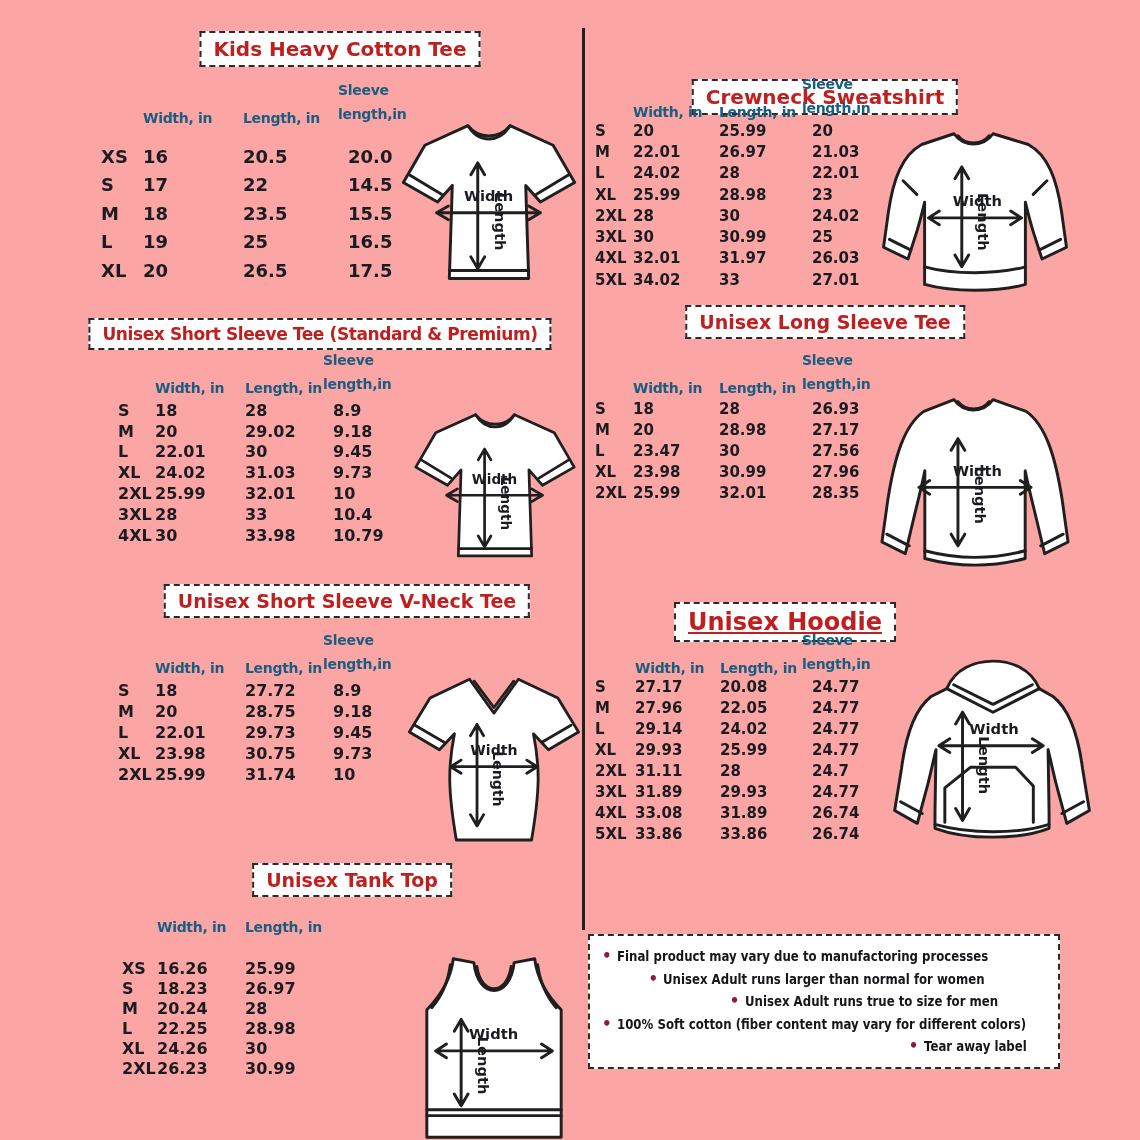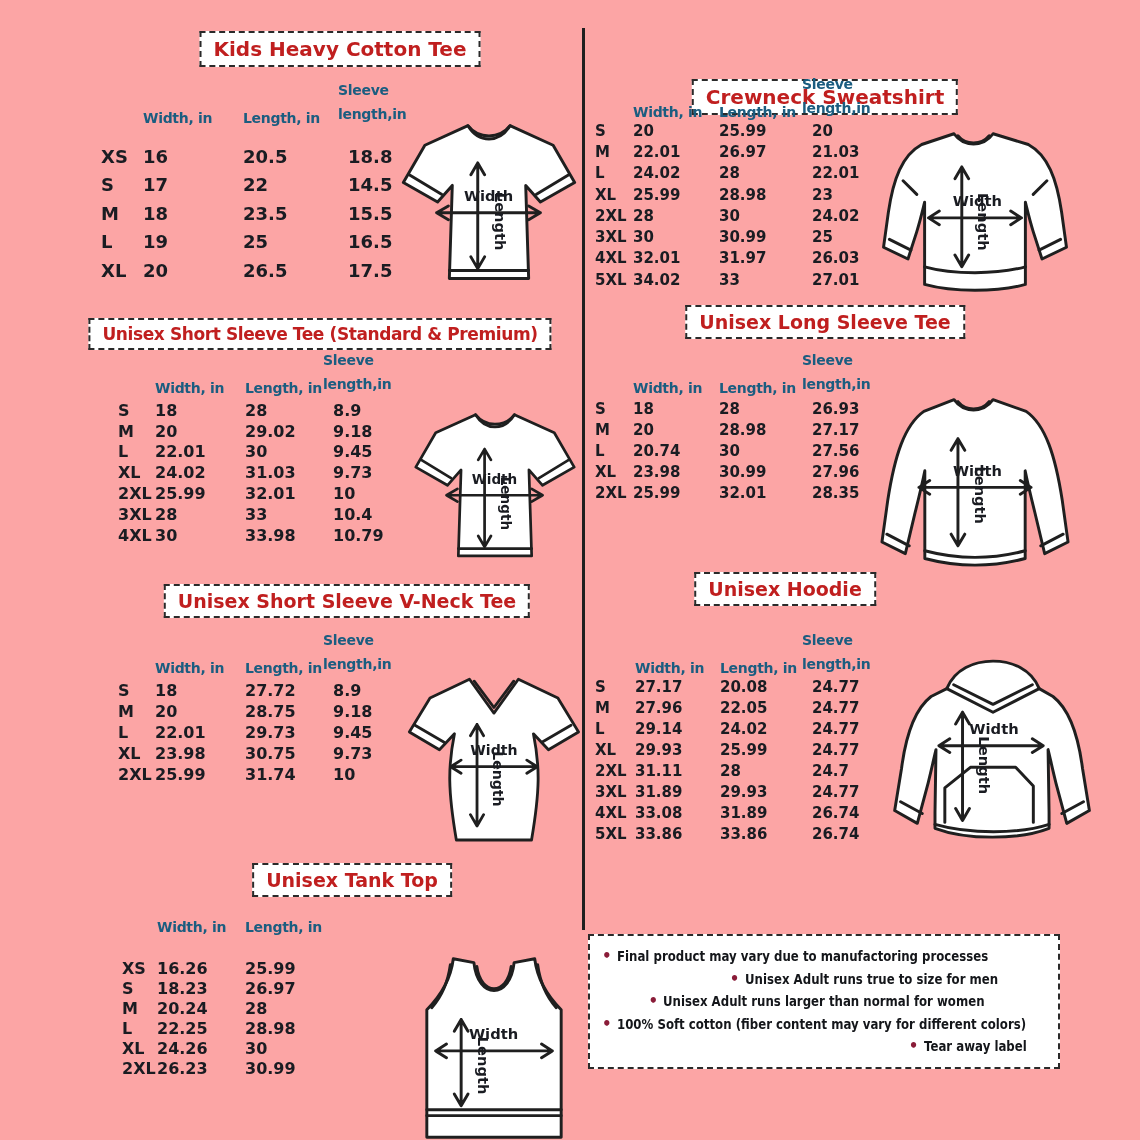--- a/index.html
+++ b/index.html
@@ -47,21 +47,21 @@
       <span>Length, in</span>
       <span class="sleeve-h">Sleeve
 length,in</span>
     </div>
     <div class="tbody" style="margin-top:24px;">
 
         <div class="trow">
           <span class="cell">XS</span>
           <span class="cell">16</span>
           <span class="cell">20.5</span>
-          <span class="cell">18.8</span>
+          <span class="cell">20.0</span>
         </div>
 
         <div class="trow">
           <span class="cell">S</span>
           <span class="cell">17</span>
           <span class="cell">22</span>
           <span class="cell">14.5</span>
         </div>
 
         <div class="trow">
@@ -283,21 +283,21 @@
 
         <div class="trow">
           <span class="cell">M</span>
           <span class="cell">20</span>
           <span class="cell">28.98</span>
           <span class="cell">27.17</span>
         </div>
 
         <div class="trow">
           <span class="cell">L</span>
-          <span class="cell">20.74</span>
+          <span class="cell">23.47</span>
           <span class="cell">30</span>
           <span class="cell">27.56</span>
         </div>
 
         <div class="trow">
           <span class="cell">XL</span>
           <span class="cell">23.98</span>
           <span class="cell">30.99</span>
           <span class="cell">27.96</span>
         </div>
@@ -380,21 +380,21 @@
     <g>
       <path d="M 50 105 L 142 105 M 61 98 L 50 105 L 61 112 M 131 98 L 142 105 L 131 112"></path>
       <text x="96" y="93" text-anchor="middle">Width</text>
     </g>
     <g>
       <path d="M 78 60 L 78 168 M 71 72 L 78 60 L 85 72 M 71 156 L 78 168 L 85 156"></path>
       <text x="0" y="0" transform="translate(95 118) rotate(90)" text-anchor="middle">Length</text>
     </g>
   </svg>
 
-  <div class="title-box" style="left:785px;top:572px;font-size:19px;">
+  <div class="title-box" style="left:785px;top:602px;font-size:24px;text-decoration:underline;">
     <span>Unisex Hoodie</span>
   </div>
   <div class="size-table" style="left:595px;top:628px;--cols:40px 85px 92px 80px;--rh:21px;font-size:15px;">
     <div class="thead">
       <span></span>
       <span>Width, in</span>
       <span>Length, in</span>
       <span class="sleeve-h">Sleeve
 length,in</span>
     </div>
@@ -535,25 +535,25 @@
     </g>
   </svg>
 
   <div class="notes-box" style="left:588px;top:934px;width:444px;">
 
       <div class="note-line">
         <span class="note-text">Final product may vary due to manufactoring processes</span>
       </div>
 
       <div class="note-line">
+        <span class="note-text">Unisex Adult runs larger than normal for women</span>
+      </div>
+
+      <div class="note-line">
         <span class="note-text">Unisex Adult runs true to size for men</span>
-      </div>
-
-      <div class="note-line">
-        <span class="note-text">Unisex Adult runs larger than normal for women</span>
       </div>
 
       <div class="note-line">
         <span class="note-text">100% Soft cotton (fiber content may vary for different colors)</span>
       </div>
 
 
       <div class="note-line">
         <span class="note-text">Tear away label</span>
       </div>

